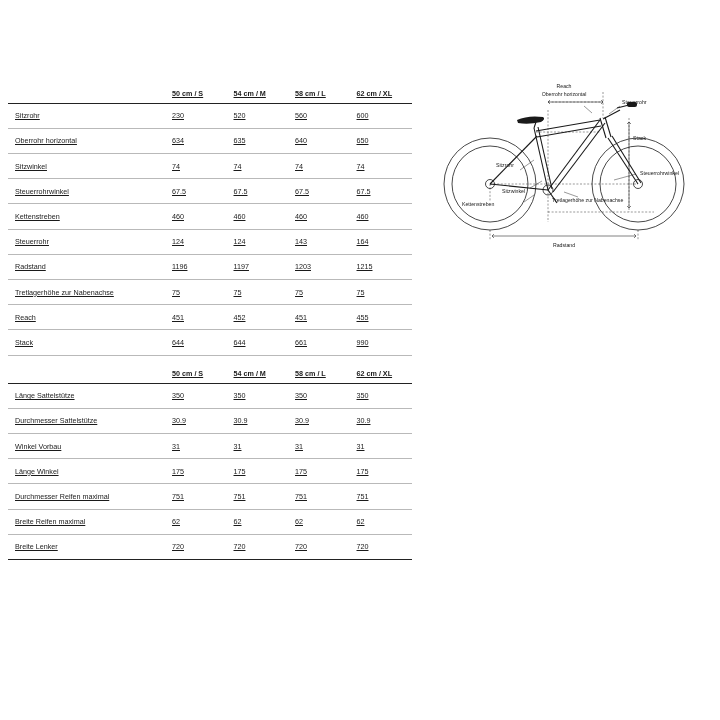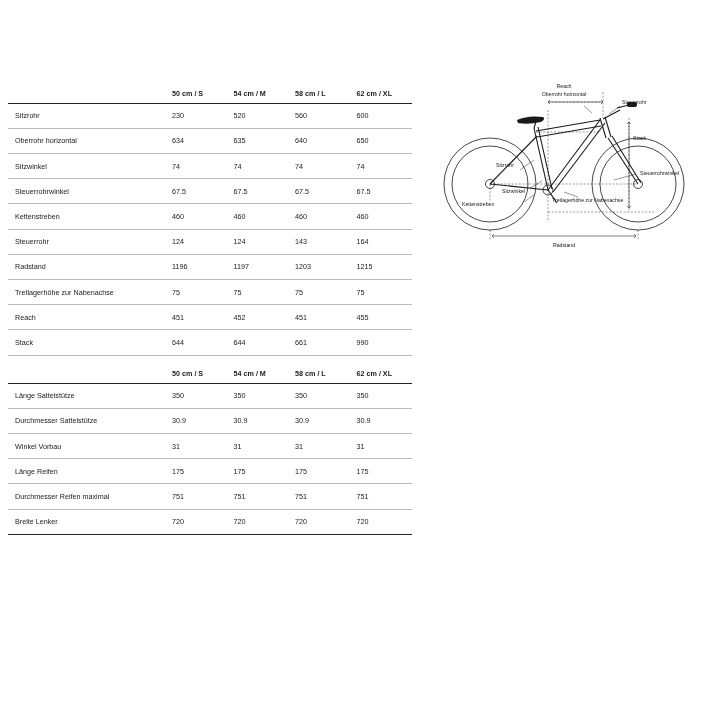--- a/index.html
+++ b/index.html
@@ -29,21 +29,21 @@
     font-size: 7.2px;
     color: #1a1a1a;
   }
   .geo-table td, .geo-table th {
     padding: 0;
     margin: 0;
     text-align: left;
     vertical-align: middle;
     font-weight: normal;
   }
-  .geo-table tr { height: 25.2px; }
+  .geo-table tr { height: 25.2px; text-decoration: underline; }
   .geo-table .rowline td {
     border-bottom: 0.6px solid #b9b9b9;
   }
   .geo-table tr.head-row td {
     border-bottom: 1.2px solid #222222;
     font-weight: bold;
     height: 22px;
     vertical-align: bottom;
     padding-bottom: 5px;
   }
@@ -185,32 +185,39 @@
         <td class="c-val">30.9</td>
       </tr>
       <tr class="rowline">
         <td class="c-label">Winkel Vorbau</td>
         <td class="c-val">31</td>
         <td class="c-val">31</td>
         <td class="c-val">31</td>
         <td class="c-val">31</td>
       </tr>
       <tr class="rowline">
-        <td class="c-label">Länge Reifen</td>
+        <td class="c-label">Länge Winkel</td>
         <td class="c-val">175</td>
         <td class="c-val">175</td>
         <td class="c-val">175</td>
         <td class="c-val">175</td>
       </tr>
       <tr class="rowline">
         <td class="c-label">Durchmesser Reifen maximal</td>
         <td class="c-val">751</td>
         <td class="c-val">751</td>
         <td class="c-val">751</td>
         <td class="c-val">751</td>
+      </tr>
+      <tr class="rowline">
+        <td class="c-label">Breite Reifen maximal</td>
+        <td class="c-val">62</td>
+        <td class="c-val">62</td>
+        <td class="c-val">62</td>
+        <td class="c-val">62</td>
       </tr>
       <tr class="last-row">
         <td class="c-label">Breite Lenker</td>
         <td class="c-val">720</td>
         <td class="c-val">720</td>
         <td class="c-val">720</td>
         <td class="c-val">720</td>
       </tr>
     </tbody>
   </table>

